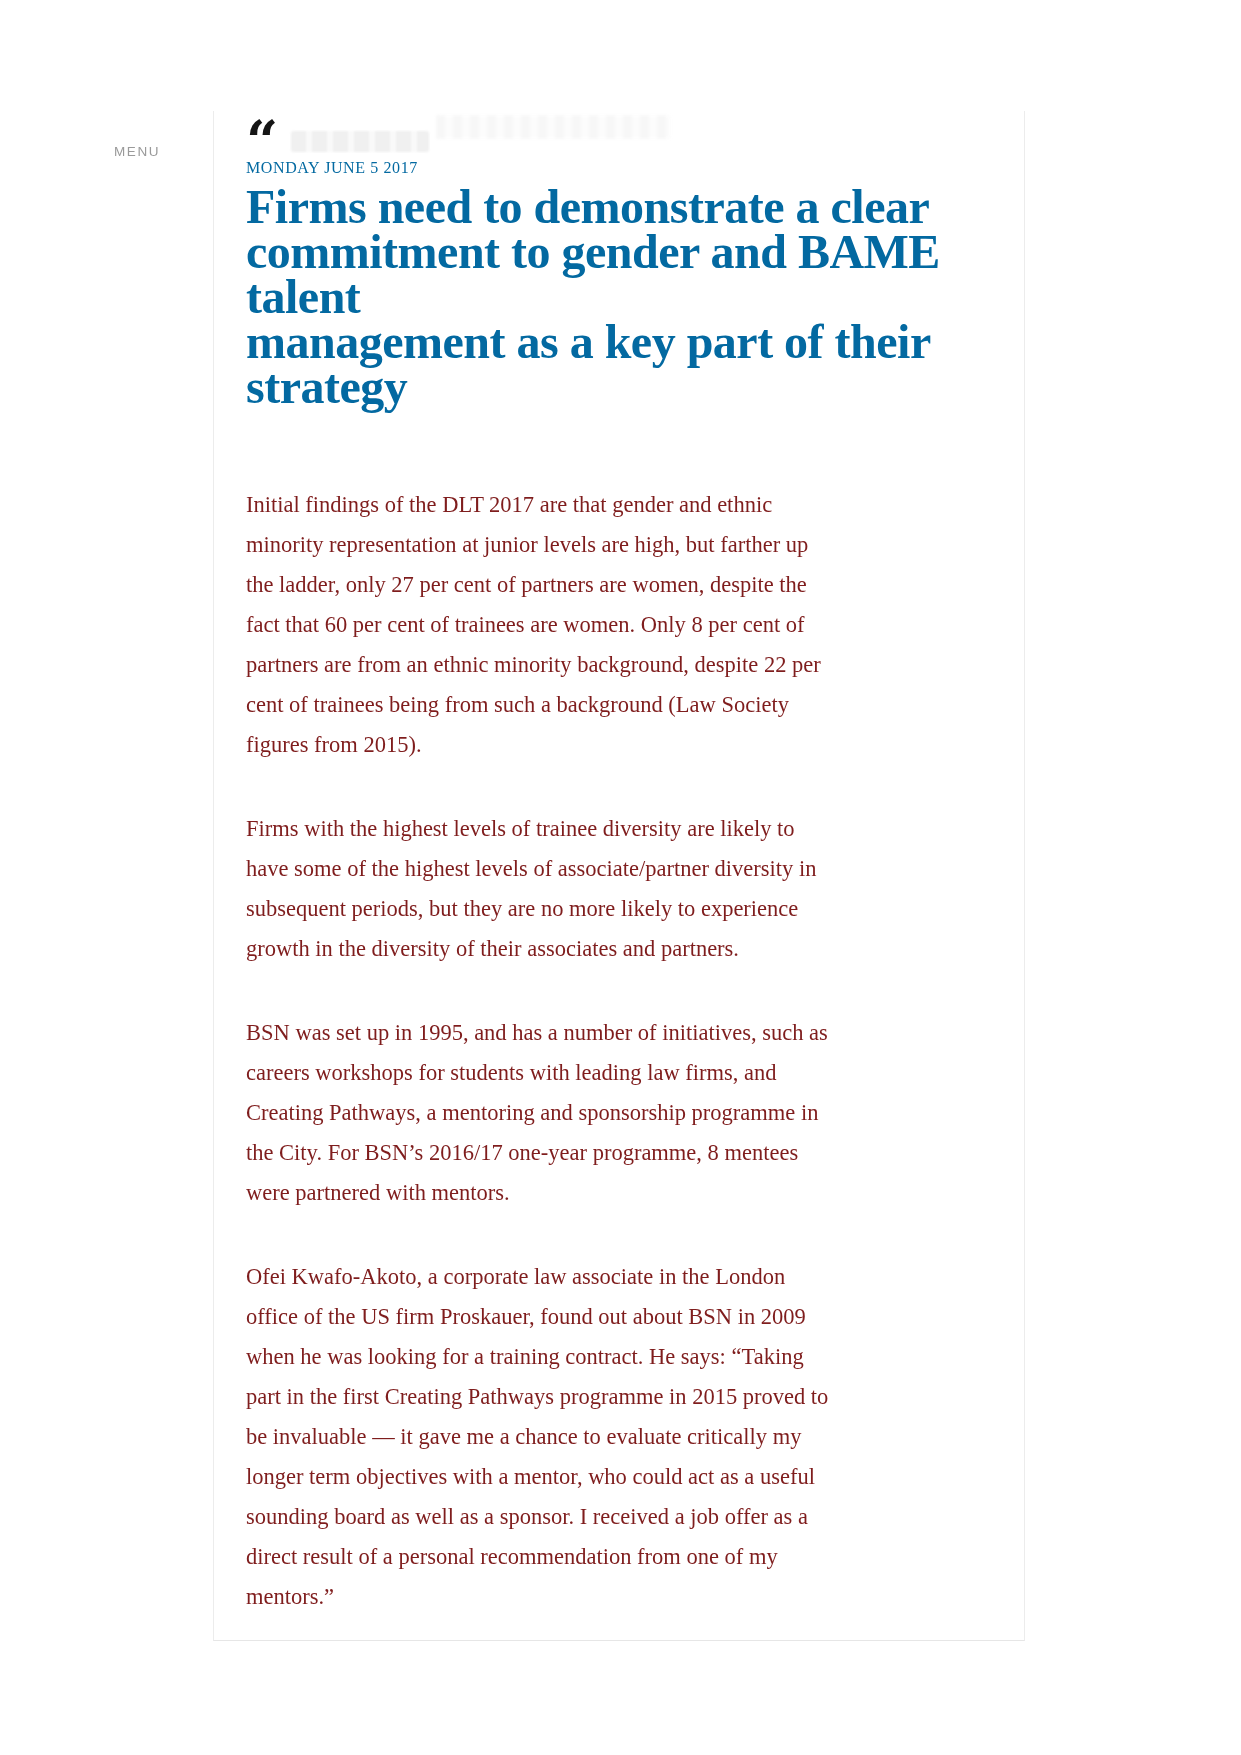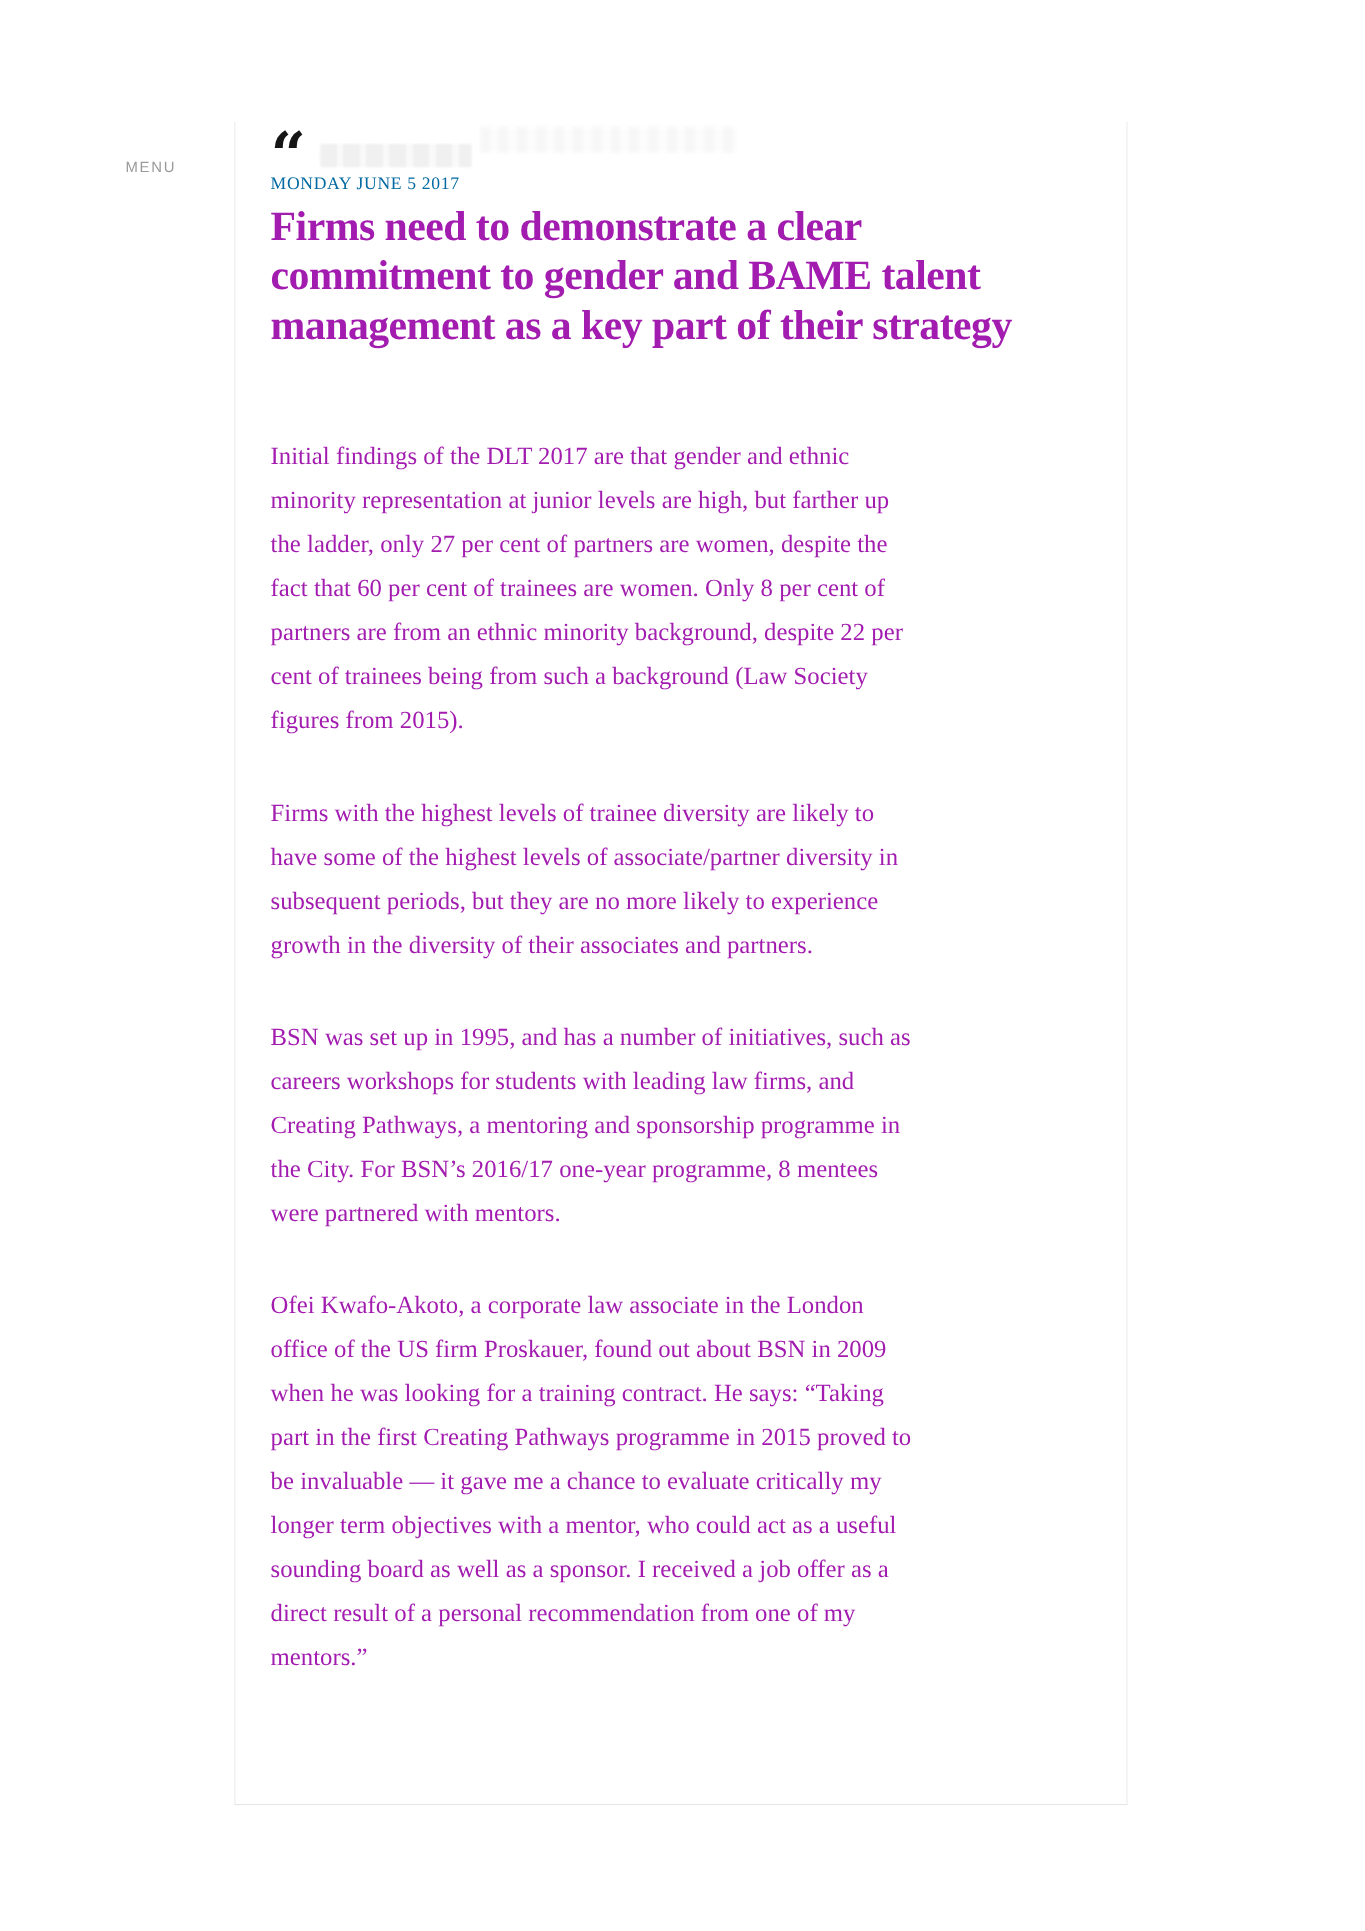--- a/index.html
+++ b/index.html
@@ -56,30 +56,30 @@
   }
 
   .date-label {
     font-size: 16px; color: #0369a1;
     letter-spacing: 0.6px;
     margin-top: 2px;
   }
 
   .headline {
     margin-top: 7px;
-    font-size: 38px; line-height: 45px;
-    font-weight: 700; color: #a21caf;
+    font-size: 48px; line-height: 45px;
+    font-weight: 700; color: #0369a1;
     letter-spacing: -0.5px;
     white-space: pre-line;
   }
 
   .body-copy { margin-top: 76px; }
   .body-copy p {
     font-size: 22.5px; line-height: 40px;
-    color: #a21caf;
+    color: #7f1d1d;
     white-space: pre-line;
     margin: 0 0 44px 0;
   }
 </style>
 </head>
 <body>
 
 <div class="page">
 
   <nav class="menu-rail">

